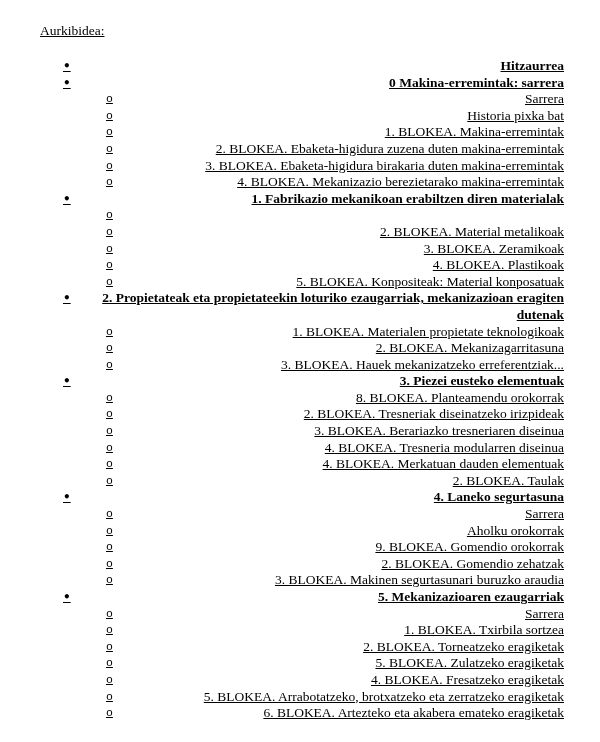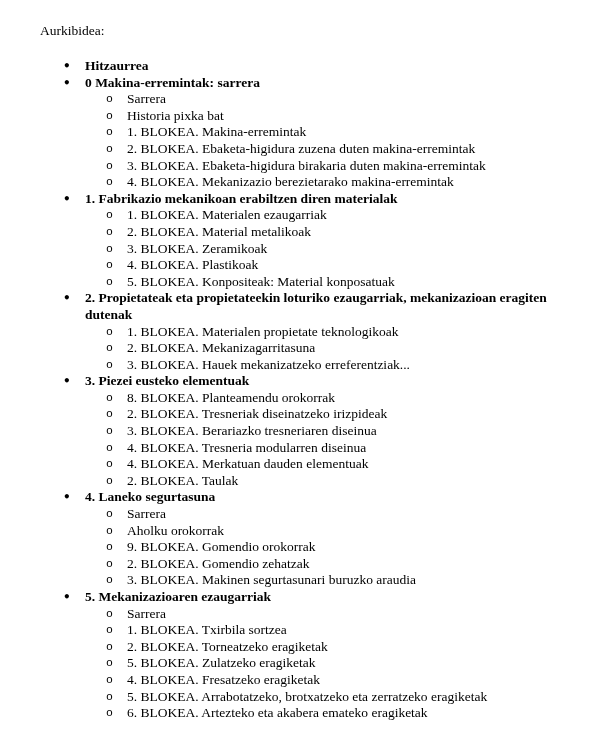--- a/index.html
+++ b/index.html
@@ -9,20 +9,21 @@
     background: #ffffff;
     color: #000000;
     font-family: "Liberation Serif", "DejaVu Serif", serif;
     overflow: hidden;
   }
   .page {
     box-sizing: border-box;
     width: 600px;
     height: 742px;
     padding: 22px 36px 0 40px;
+    text-decoration: underline;
   }
   .doc-title {
     font-size: 13.5px;
     line-height: 17px;
     margin: 0 0 19px 0;
   }
   ul.toc {
     list-style: none;
     margin: 0;
     padding: 0;
@@ -48,21 +49,21 @@
     font-size: 12px;
     line-height: 16.6px;
   }
   .bullet2 {
     flex: 0 0 21px;
     width: 21px;
     font-family: "Liberation Mono", "DejaVu Sans Mono", monospace;
     font-size: 11.5px;
     line-height: 16.6px;
   }
-  .lbl { flex: 1 1 auto; }
+  .lbl { flex: 1 1 auto; text-align: right; }
 </style>
 </head>
 <body>
 
 <div class="page">
   <div class="doc-title">Aurkibidea:</div>
   <ul class="toc">
       <li class="l1">
         <span class="bullet1">•</span>
         <span class="lbl">Hitzaurrea</span>
@@ -94,21 +95,20 @@
       <li class="l2">
         <span class="bullet2">o</span>
         <span class="lbl">4. BLOKEA. Mekanizazio berezietarako makina-erremintak</span>
       </li>
       <li class="l1">
         <span class="bullet1">•</span>
         <span class="lbl">1. Fabrikazio mekanikoan erabiltzen diren materialak</span>
       </li>
       <li class="l2">
         <span class="bullet2">o</span>
-        <span class="lbl">1. BLOKEA. Materialen ezaugarriak</span>
       </li>
       <li class="l2">
         <span class="bullet2">o</span>
         <span class="lbl">2. BLOKEA. Material metalikoak</span>
       </li>
       <li class="l2">
         <span class="bullet2">o</span>
         <span class="lbl">3. BLOKEA. Zeramikoak</span>
       </li>
       <li class="l2">

